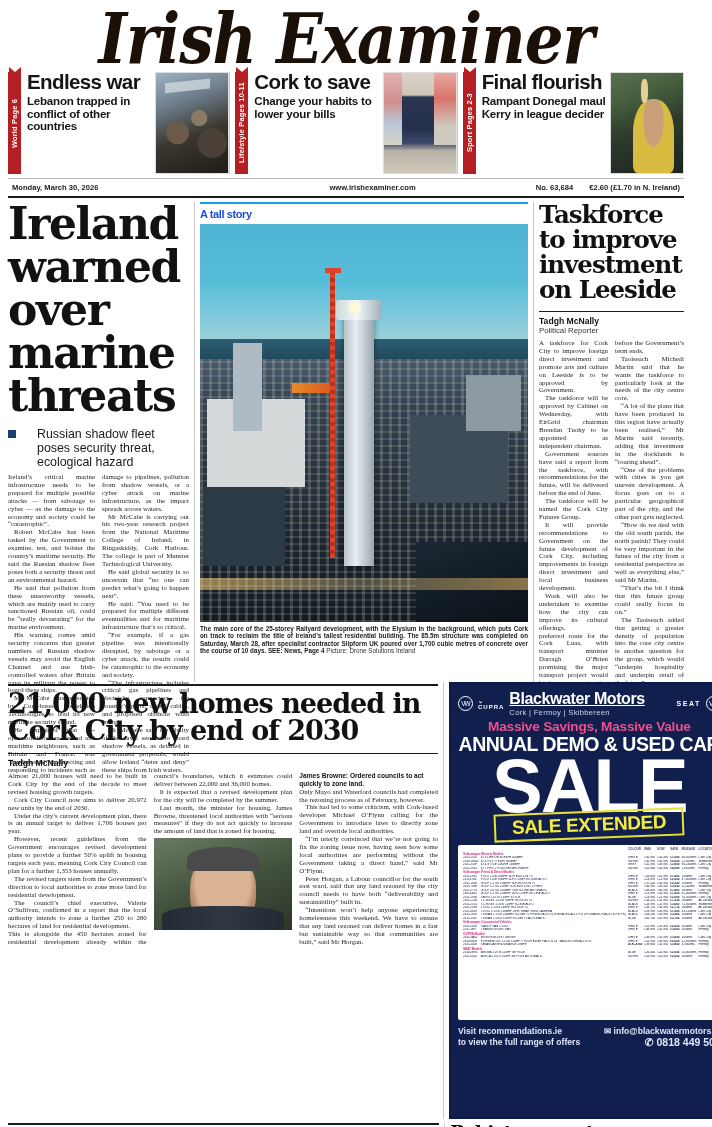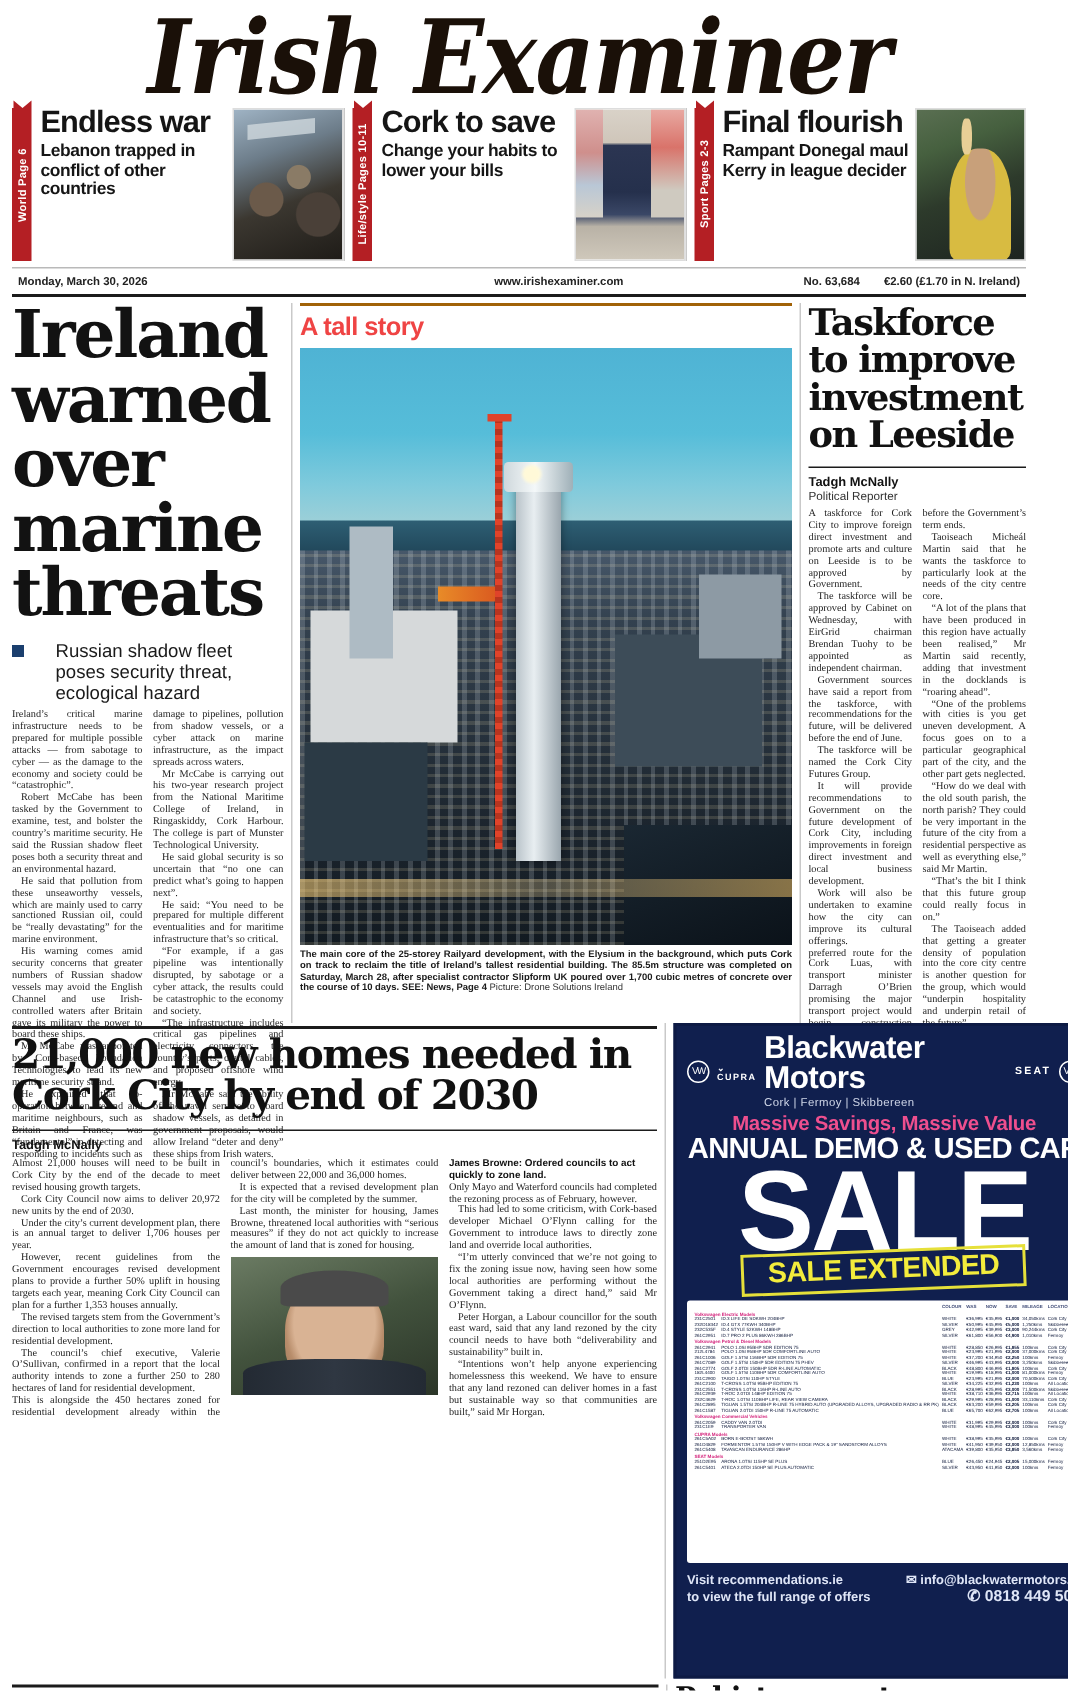--- a/index.html
+++ b/index.html
@@ -167,26 +167,26 @@
     text-align: justify;
     text-indent: 6px;
     color: #1d1d1d;
     margin: 0;
   }
   p.bt.first { text-indent: 0; }
   p.bt.nf { text-indent: 0; }
 
   
   .tall-title {
-    font-size: 17px;
-    font-weight: bold;
-    color: #ef4444;
+    font-size: 11px;
+    font-weight: bold;
+    color: #1d4ed8;
     letter-spacing: -.4px;
     margin-bottom: 4px;
-    border-top: 2px solid #a16207;
+    border-top: 2px solid #0ea5e9;
     padding-top: 4px;
   }
   .photo-main { width: 100%; height: 398px; position: relative; overflow: hidden; background:#0c1622; }
   .sky { position:absolute; left:0; right:0; top:0; height:32%;
       background: linear-gradient(180deg,#4fb3d4 0%,#56bdd9 45%,#7fcadc 72%, #a9d2d6 100%); }
   .hills { position:absolute; left:0; right:0; top:29%; height:6%;
       background: linear-gradient(180deg,#2e5f74,#1f4457); }
   .city { position:absolute; left:0; right:0; top:34%; bottom:0;
       background: linear-gradient(180deg,#47586a 0%, #33414f 18%, #27323d 45%, #1b242d 72%, #121a21 100%); }
   .city::before {
@@ -262,21 +262,21 @@
     color:#fff;
     padding: 6px 7px 5px 7px;
     position: relative;
     height: 437px;
     overflow: hidden;
   }
   .ad-top { display:flex; align-items:center; gap:5px; }
   .logo-circle { width:15px; height:15px; border:1.4px solid #fff; border-radius:50%; position:relative; flex:0 0 15px;}
   .logo-circle::before { content:"VW"; position:absolute; inset:0; font-size:6.5px; text-align:center; line-height:13px; letter-spacing:-1px;}
   .logo-cupra { font-size:6px; letter-spacing:1px; font-weight:bold; }
-  .ad-brand { font-size:21px; font-weight:bold; letter-spacing:-.4px; line-height:18px;}
+  .ad-brand { font-size:16px; font-weight:bold; letter-spacing:-.4px; line-height:18px;text-decoration:underline;}
   .ad-locs { font-size:7.6px; color:#cfd6e8; letter-spacing:.3px; }
   .logo-seat { font-size:7px; font-weight:bold; letter-spacing:1.5px; }
   .ad-sub { color:#ee4f8e; font-size:13.6px; font-weight:bold; text-align:center; letter-spacing:-.2px; margin-top:2px; }
   .ad-line2 { font-size:19.5px; font-weight:bold; text-align:center; letter-spacing:-.5px; line-height:21px; }
   .ad-sale { font-size:76px; font-weight:bold; text-align:center; line-height:62px; letter-spacing:-2px; color:#fff; }
   .ad-ext-wrap { text-align:center; margin-top:-6px; position:relative; }
   .ad-ext {
     display:inline-block;
     border:2px solid #e6e03a;
     color:#f3ec3c;

